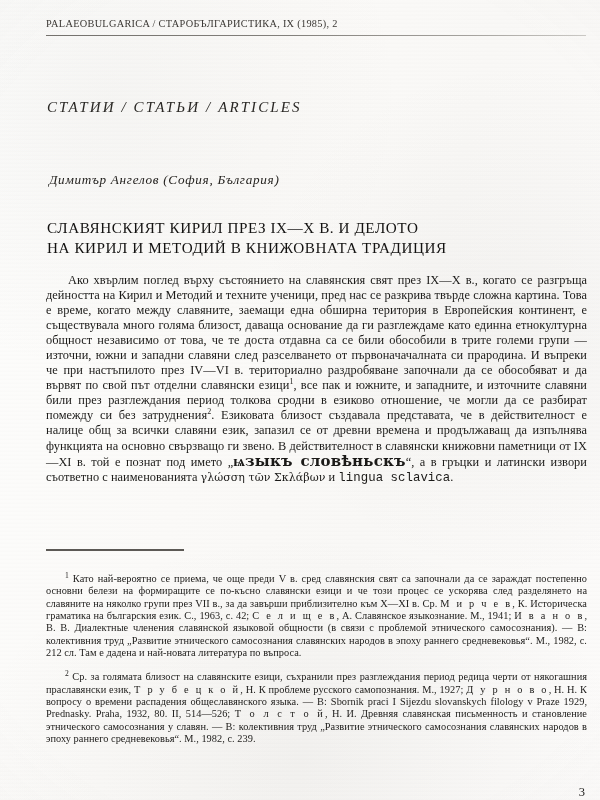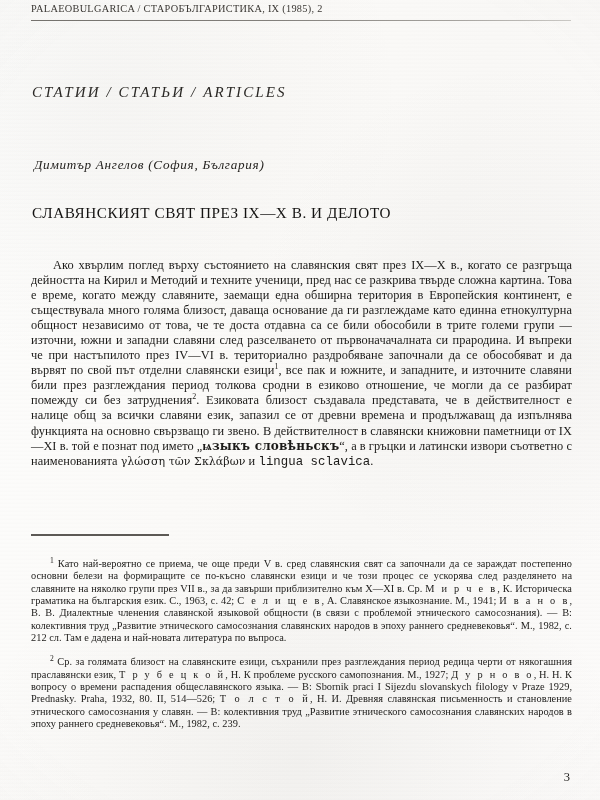--- a/index.html
+++ b/index.html
@@ -19,21 +19,21 @@
   .page {
     position: relative;
     width: 600px;
     height: 800px;
     box-sizing: border-box;
     background:
       radial-gradient(ellipse 70% 50% at 18% 12%, rgba(130,126,118,0.055), rgba(255,255,255,0) 70%),
       radial-gradient(ellipse 60% 45% at 86% 40%, rgba(126,122,116,0.05), rgba(255,255,255,0) 72%),
       radial-gradient(ellipse 80% 40% at 50% 95%, rgba(122,118,112,0.06), rgba(255,255,255,0) 70%),
       linear-gradient(105deg, #fdfdfc 0%, #fbfaf8 38%, #f9f8f6 62%, #fcfbfa 100%);
-    padding: 0;
+    padding: 15px;
   }
   .page::after {
     content: "";
     position: absolute;
     inset: 0;
     pointer-events: none;
     background:
       repeating-linear-gradient(0deg, rgba(0,0,0,0.013) 0px, rgba(0,0,0,0) 2px, rgba(0,0,0,0) 4px),
       radial-gradient(ellipse 120% 100% at 50% 50%, rgba(255,255,255,0) 55%, rgba(120,116,110,0.07) 100%);
     mix-blend-mode: multiply;
@@ -119,21 +119,21 @@
   .body-text p { margin: 0; text-indent: 22px; }
   sup.fn {
     font-size: 8px;
     vertical-align: super;
     line-height: 0;
     letter-spacing: 0;
   }
   .ocs {
     font-family: "DejaVu Serif", "Liberation Serif", serif;
     font-weight: 700;
-    font-size: 12px;
+    font-size: 15px;
     letter-spacing: 0.2px;
   }
   .grk {
     font-family: "DejaVu Serif", "Liberation Serif", serif;
     font-size: 11px;
   }
   .lat {
     font-family: Liberation Mono, monospace;
   }
 
@@ -188,21 +188,22 @@
   <div class="content">
 
     <div class="running-head">PALAEOBULGARICA / СТАРОБЪЛГАРИСТИКА, IX (1985), 2</div>
     <div class="head-rule"></div>
 
     <div class="rubric">СТАТИИ / СТАТЬИ / ARTICLES</div>
 
     <div class="author">Димитър Ангелов (София, България)</div>
 
     <div class="title">
-      <span class="tl">СЛАВЯНСКИЯТ СВЯТ ПРЕЗ IX—X В. И ДЕЛОТО</span>
+      <span class="tl">СЛАВЯНСКИЯТ КИРИЛ ПРЕЗ IX—X В. И ДЕЛОТО</span>
+      <span class="tl">НА КИРИЛ И МЕТОДИЙ В КНИЖОВНАТА ТРАДИЦИЯ</span>
     </div>
 
     <div class="body-text">
       <p><span>Ако хвърлим поглед върху състоянието на славянския свят през IX—X в., когато се разгръща дейността на Кирил и Методий и техните ученици, пред нас се разкрива твърде сложна картина. Това е време, когато между славяните, заемащи една обширна територия в Европейския континент, е съществувала много голяма близост, даваща основание да ги разглеждаме като единна етнокултурна общност независимо от това, че те доста отдавна са се били обособили в трите големи групи — източни, южни и западни славяни след разселването от първоначачалната си прародина. И въпреки че при настъпилото през IV—VI в. териториално раздробяване започнали да се обособяват и да вървят по свой път отделни славянски езици</span><sup class="fn">1</sup><span>, все пак и южните, и западните, и източните славяни били през разглеждания период толкова сродни в езиково отношение, че могли да се разбират помежду си без затруднения</span><sup class="fn">2</sup><span>. Езиковата близост създавала представата, че в действителност е налице общ за всички славяни език, запазил се от древни времена и продължаващ да изпълнява функцията на основно свързващо ги звено. В действителност в славянски книжовни паметници от IX—XI в. той е познат под името „</span><span class="ocs">ѩзыкъ словѣньскъ</span><span>“, а в гръцки и латински извори съответно с наименованията </span><span class="grk">γλώσση τῶν Σκλάβων</span><span> и </span><span class="lat">lingua sclavica</span><span>.</span></p>
     </div>
 
     <div class="fn-rule"></div>
 
     <div class="footnotes">
       <p><sup class="fn-marker">1</sup> <span>Като най-вероятно се приема, че още преди V в. сред славянския свят са започнали да се зараждат постепенно основни белези на формиращите се по-късно славянски езици и че този процес се ускорява след разделянето на славяните на няколко групи през VII в., за да завърши приблизително към X—XI в. Ср. </span><span class="sp">М и р ч е в</span><span>, К. Историческа граматика на българския език. С., 1963, с. 42; </span><span class="sp">С е л и щ е в</span><span>, А. Славянское языкознание. М., 1941; </span><span class="sp">И в а н о в</span><span>, В. В. Диалектные членения славянской языковой общности (в связи с проблемой этнического самосознания). — В: колективния труд „Развитие этнического самосознания славянских народов в эпоху раннего средневековья“. М., 1982, с. 212 сл. Там е дадена и най-новата литература по въпроса.</span></p>

